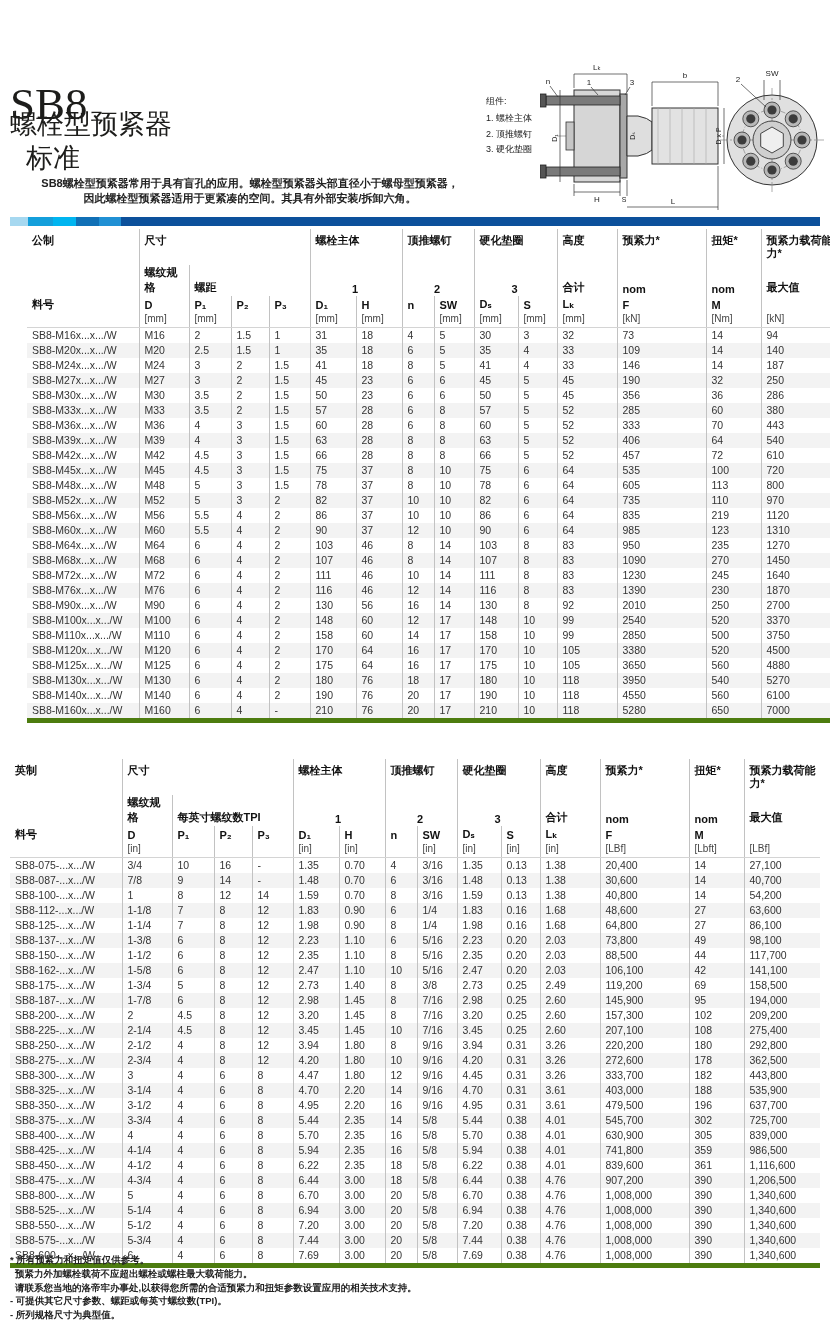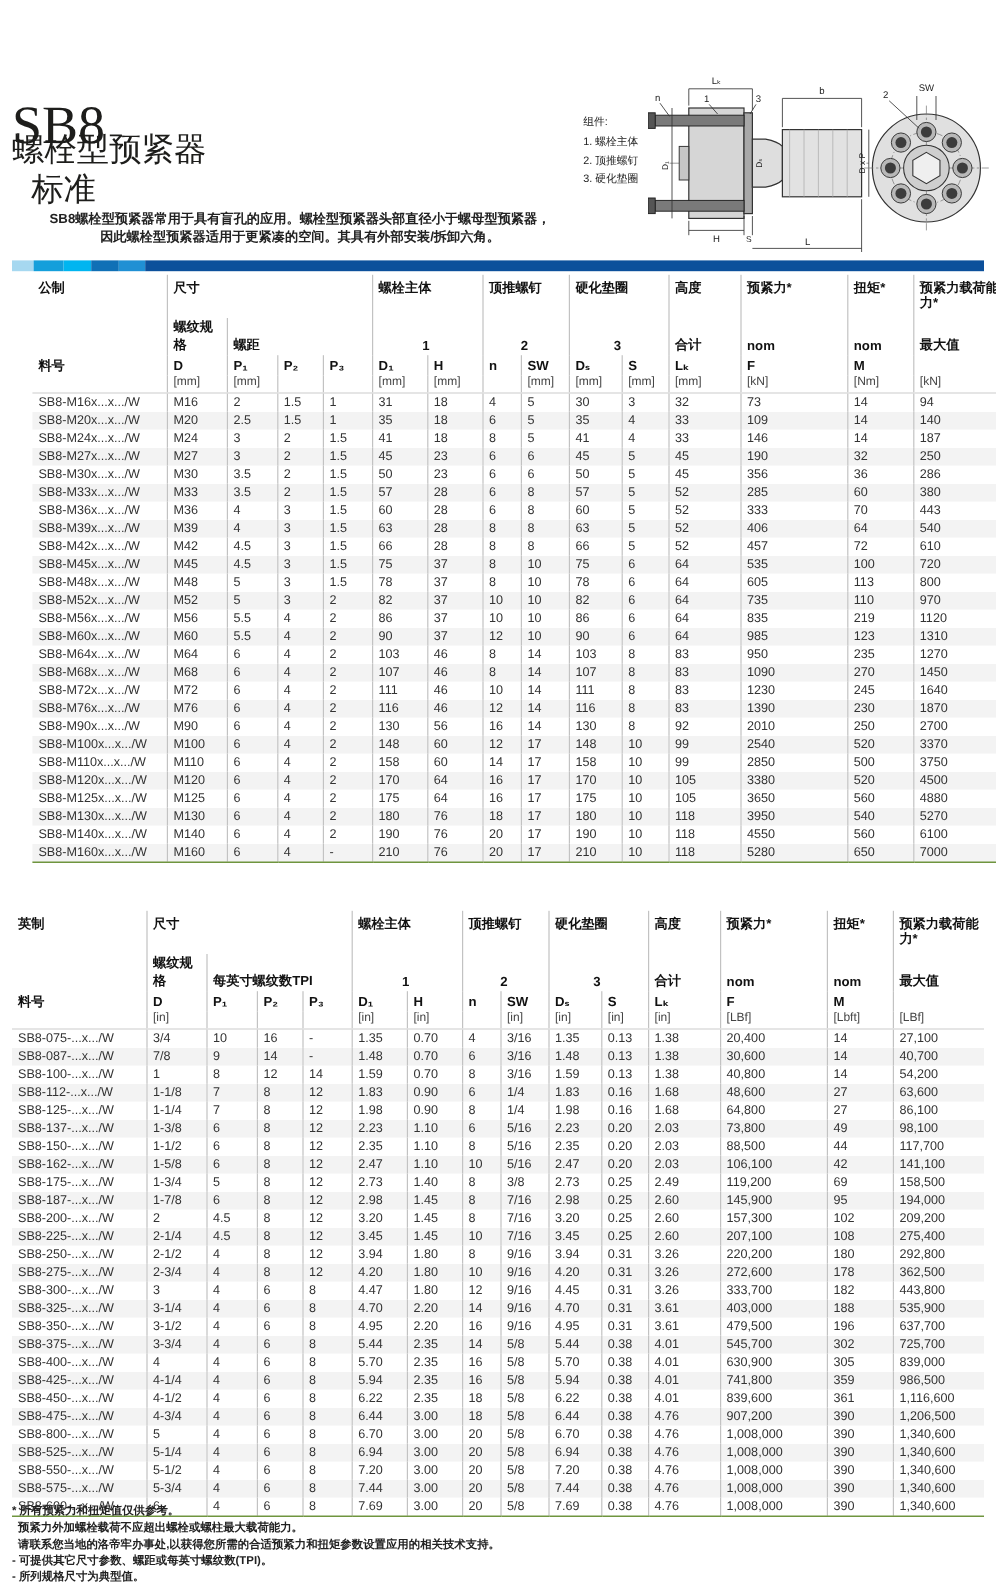--- a/index.html
+++ b/index.html
@@ -33,21 +33,21 @@
   .tbl th:not(:first-child),.tbl td:not(:first-child){border-left:1px solid #c2c2c2;}
   .tbl thead th{font-weight:bold;color:#111;}
   .tbl .r-grp th{font-size:11px;vertical-align:top;padding-top:5px;height:31px;line-height:1.15;}
   .tbl .r-sub th{font-size:11px;vertical-align:bottom;height:22px;padding-bottom:1px;}
   .tbl .r-sub th.mark{text-align:center;padding-left:0;}
   .tbl .r-sym th{font-size:11px;height:17px;}
   .tbl .r-unit th{font-size:10px;font-weight:normal;color:#444;height:14px;vertical-align:top;}
   .tbl thead tr.r-unit th{border-bottom:1px solid #d4d4d4;}
   .tbl tbody td{font-size:10.5px;color:#333;height:15px;line-height:15px;white-space:nowrap;}
   .tbl tbody tr:nth-child(even) td{background:#f3f3f3;}
-  .tbl tbody tr:last-child td{border-bottom:1px solid #4d7c0f;}
+  .tbl tbody tr:last-child td{border-bottom:5px solid #4d7c0f;}
 
   
   .footnotes{position:absolute;left:10px;top:1253px;font-size:9.5px;font-weight:600;color:#222;line-height:1.45;}
   .footnotes .ind{padding-left:5px;}
 </style>
 </head>
 <body>
 
 <div class="page">
 

